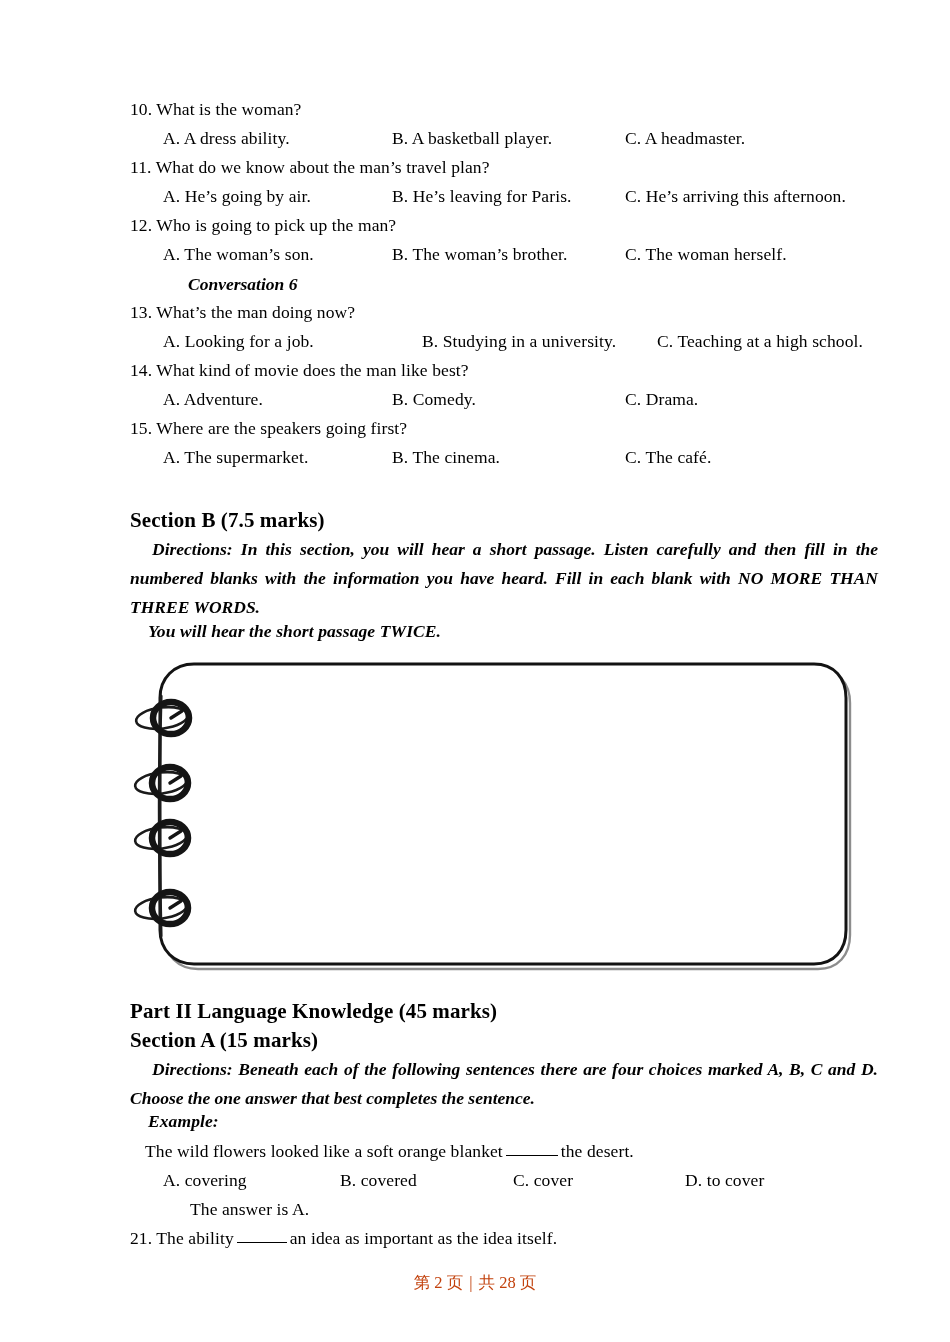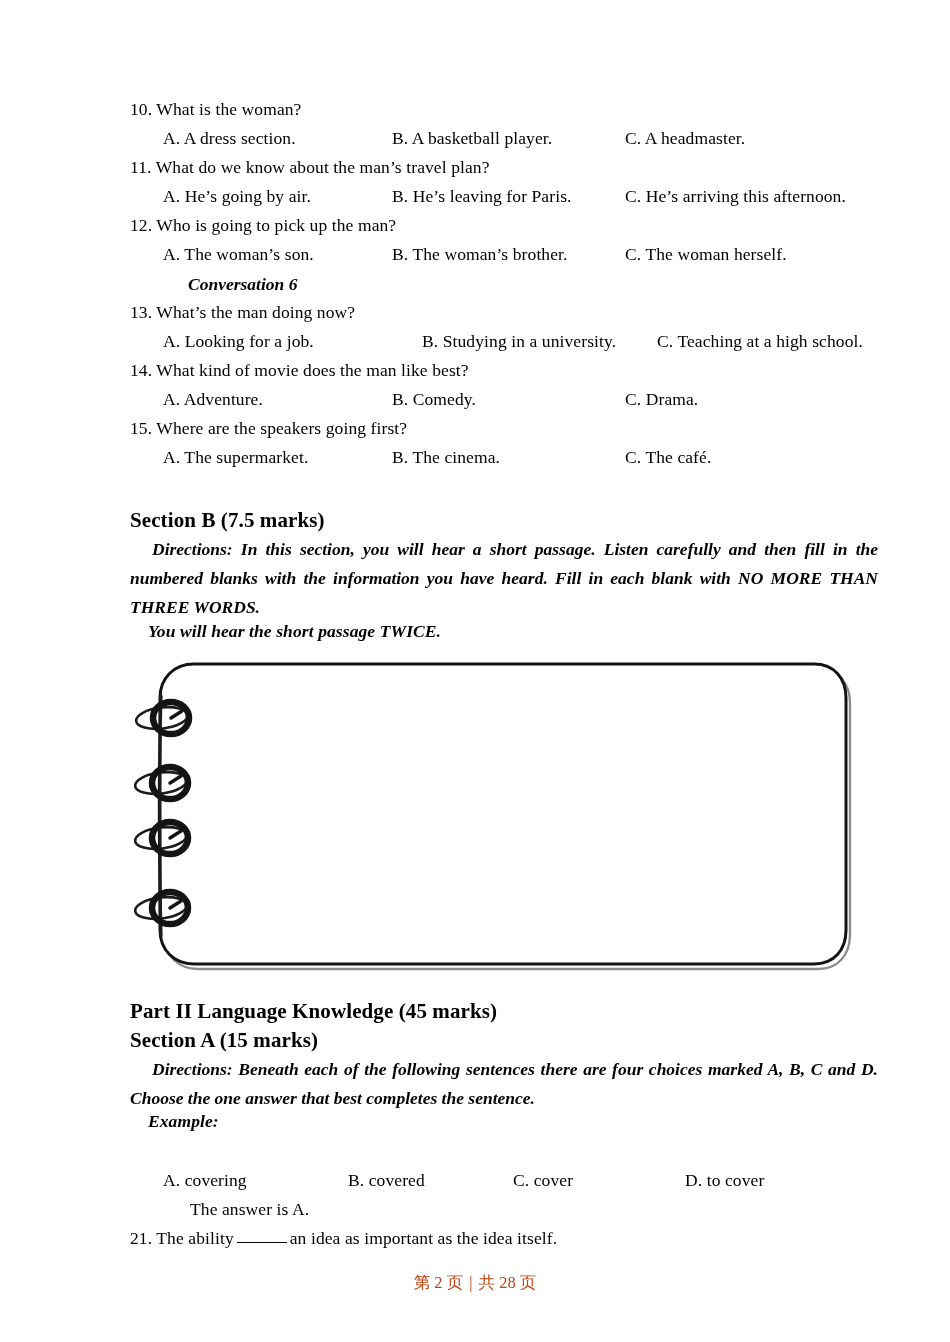--- a/index.html
+++ b/index.html
@@ -121,21 +121,21 @@
   }
   .footer .sep { padding: 0 6px; }
 </style>
 </head>
 <body>
 
 <div class="page">
 
   <div class="qline stem" style="top:101px;">10. What is the woman?</div>
   <div class="opts" style="top:130px;">
-    <span class="opt" style="left:163px;">A. A dress section.</span>
+    <span class="opt" style="left:163px;">A. A dress ability.</span>
     <span class="opt" style="left:392px;">B. A basketball player.</span>
     <span class="opt" style="left:625px;">C. A headmaster.</span>
   </div>
 
   <div class="qline stem" style="top:159px;">11. What do we know about the man’s travel plan?</div>
   <div class="opts" style="top:188px;">
     <span class="opt" style="left:163px;">A. He’s going by air.</span>
     <span class="opt" style="left:392px;">B. He’s leaving for Paris.</span>
     <span class="opt" style="left:625px;">C. He’s arriving this afternoon.</span>
   </div>
@@ -218,24 +218,27 @@
   <div class="secthead" style="top:999px;">Part II   Language Knowledge (45 marks)</div>
 
   <div class="secthead" style="top:1028px;">Section A (15 marks)</div>
 
   <div class="dirblock" style="top:1055px;">
     <span class="indent">Directions:</span><span> Beneath each of the following sentences there are four choices marked A, B, C and D. Choose the one answer that best completes the sentence.</span>
   </div>
 
   <div class="plainline ital-bold" style="left:148px; top:1113px;">Example:</div>
 
+  <div class="plainline" style="left:145px; top:1143px;">
+    <span>The wild flowers looked like a soft orange blanket</span><span class="blank"></span><span>the desert.</span>
+  </div>
 
   <div class="opts" style="top:1172px;">
     <span class="opt" style="left:163px;">A. covering</span>
-    <span class="opt" style="left:348px;">B. covered</span>
+    <span class="opt" style="left:340px;">B. covered</span>
     <span class="opt" style="left:513px;">C. cover</span>
     <span class="opt" style="left:685px;">D. to cover</span>
   </div>
 
   <div class="plainline" style="left:190px; top:1201px;">The answer is A.</div>
 
   <div class="plainline" style="left:130px; top:1230px;">
     <span>21. The ability</span><span class="blank blank-sm"></span><span>an idea as important as the idea itself.</span>
   </div>
 

